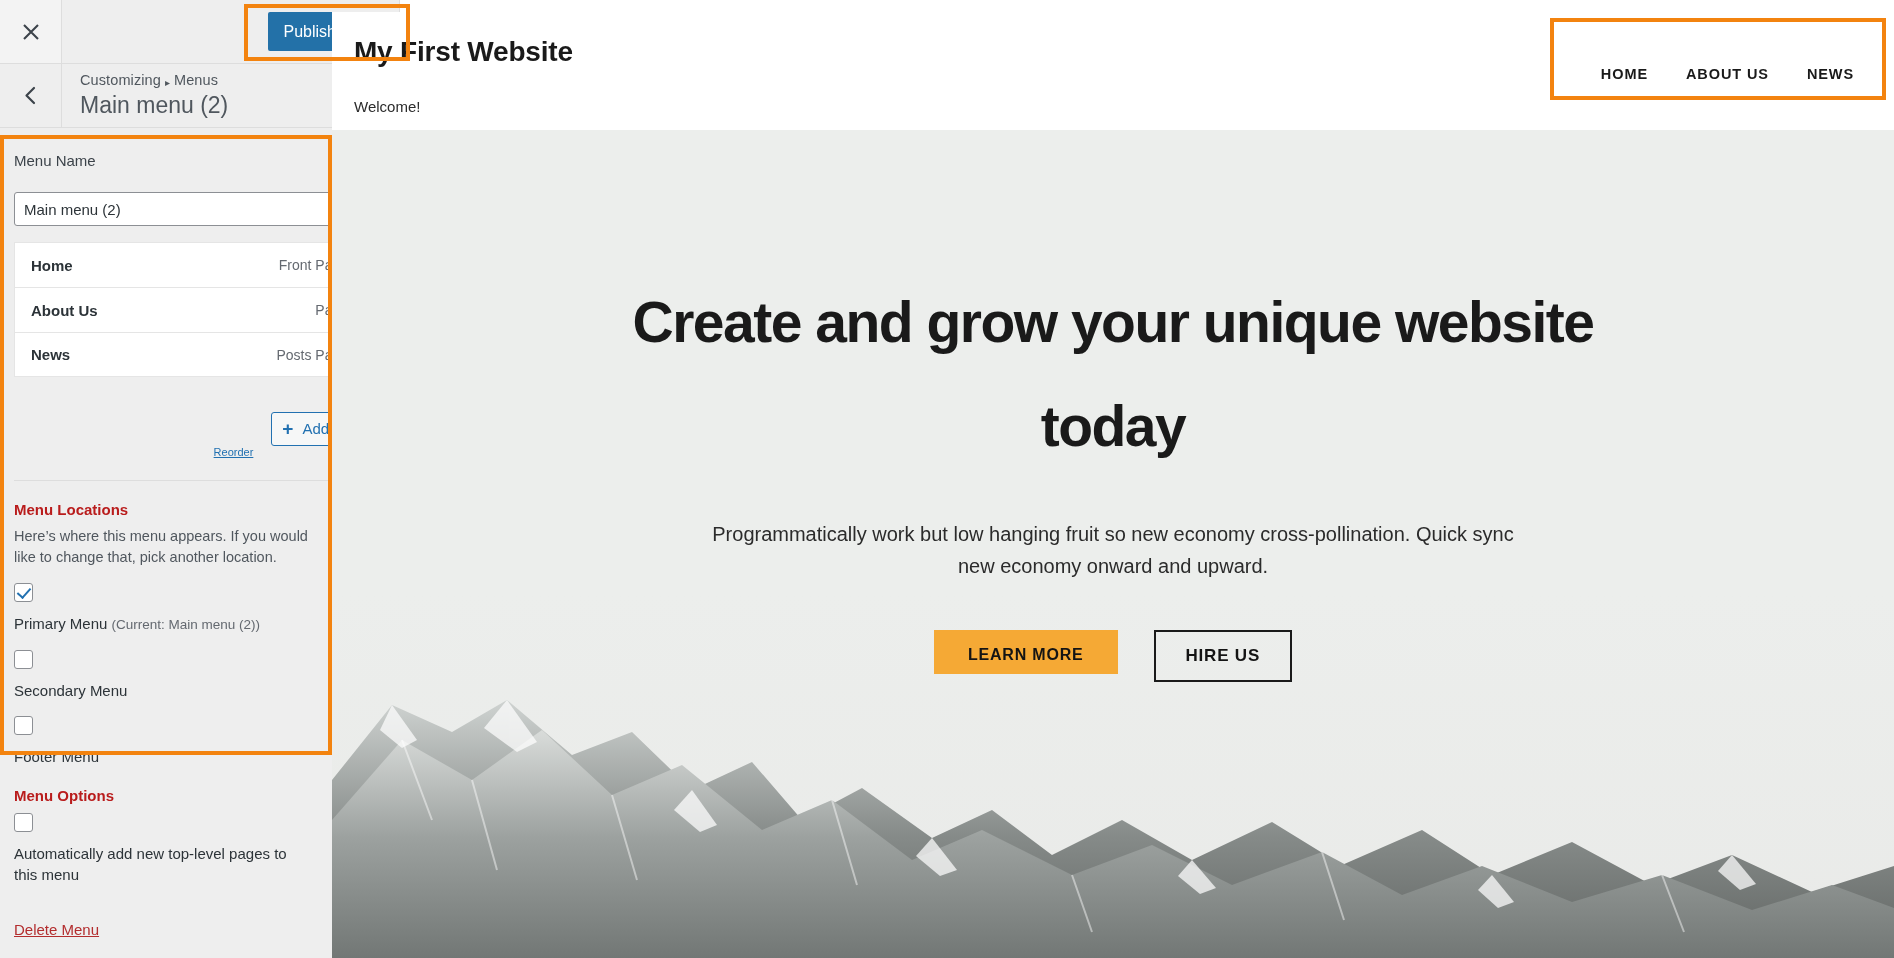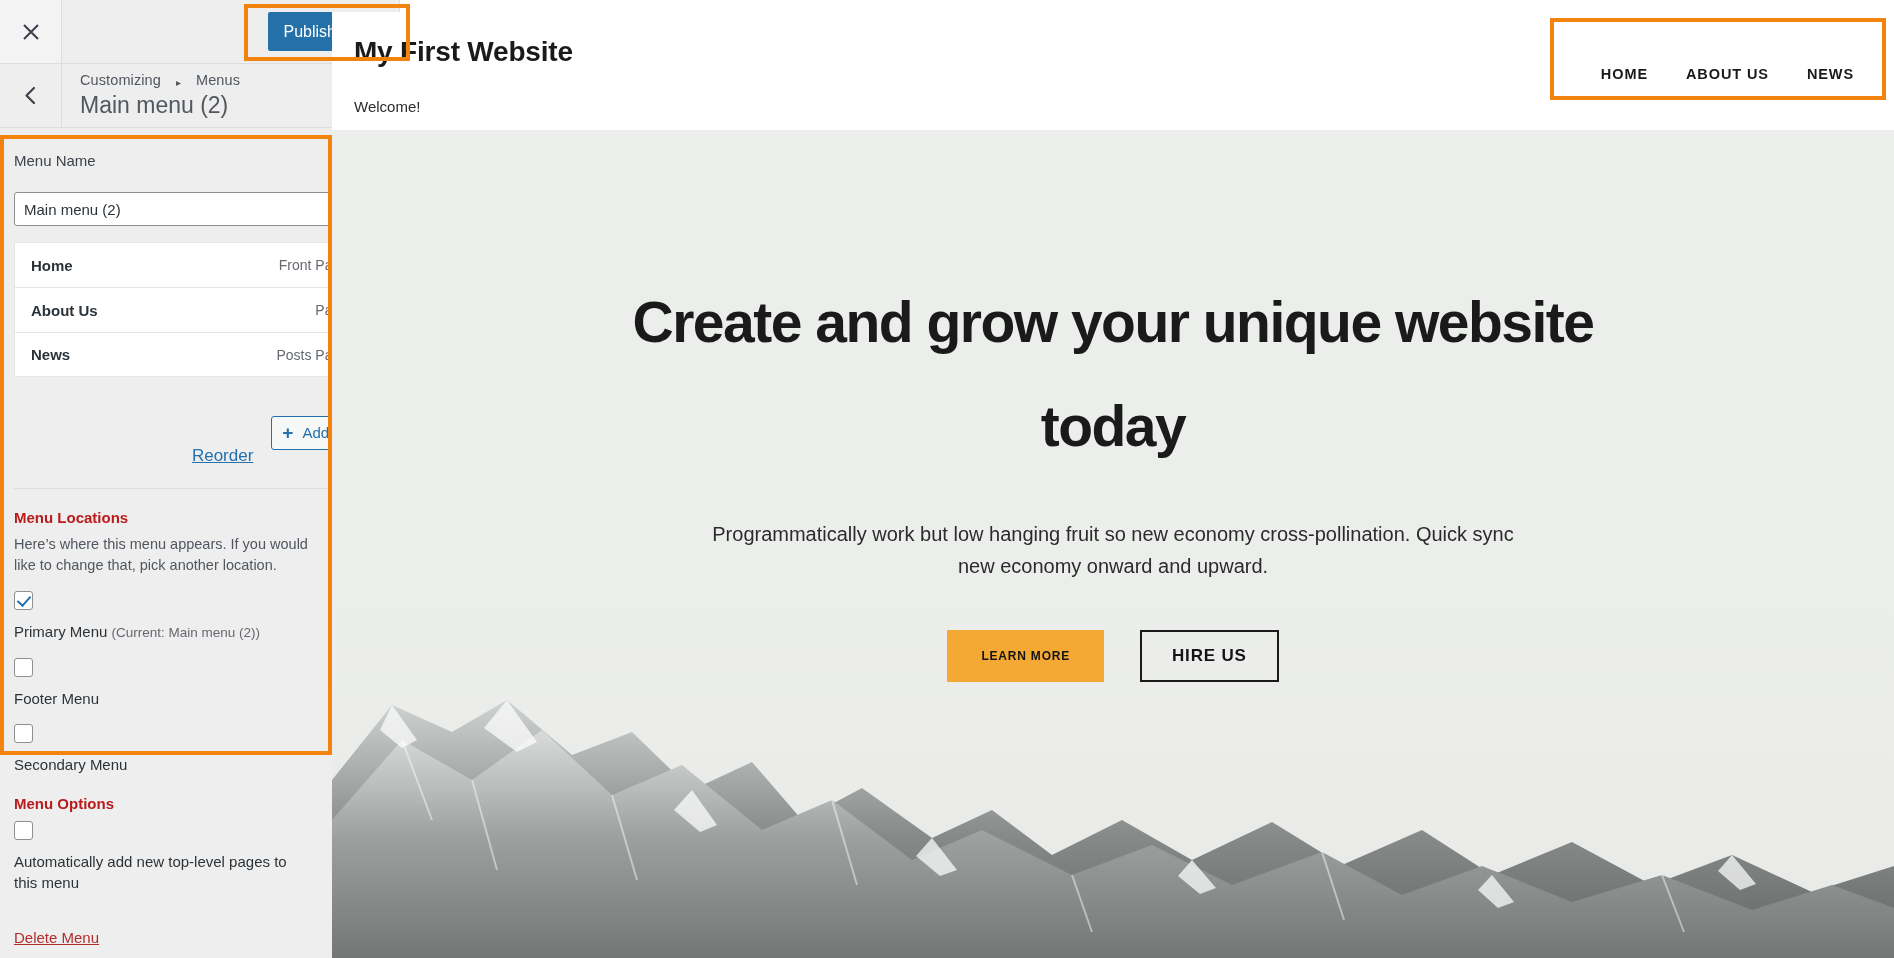--- a/index.html
+++ b/index.html
@@ -72,21 +72,21 @@
   #back-btn {
     width: 62px; flex: 0 0 62px;
     display: flex; align-items: center; justify-content: center;
     border-right: 1px solid #ddd;
     cursor: pointer;
     background: #eee;
   }
   #crumb-block { padding: 8px 0 0 18px; }
   #crumb-line {
     font-size: 14.5px; color: #50575e; letter-spacing: .1px;
-    display: flex; align-items: flex-end; gap: 15px;
+    display: flex; align-items: flex-end; gap: 4px;
   }
   #crumb-line .sep { font-size: 10px; color: #50575e; }
   #panel-title {
     font-size: 23px; color: #50575e; font-weight: 400;
     line-height: 30px; margin-top: 2px;
   }
 
   
   #cust-body {
     flex: 1; overflow: hidden; position: relative;
@@ -124,21 +124,21 @@
   .mi-type  { font-size: 14px; color: #646970; margin-right: 14px; }
   .mi-caret { width: 14px; display:flex; align-items:center; justify-content:center; cursor:pointer; }
 
   
   #actions-row {
     display: flex; align-items: center; justify-content: flex-end;
     gap: 18px; margin-top: 22px; padding-bottom: 22px;
     border-bottom: 1px solid #ddd;
   }
   #reorder-link {
-    font-size: 17px; color: #2271b1; text-decoration: underline; cursor: pointer; margin-top: 47px;
+    font-size: 11px; color: #2271b1; text-decoration: underline; cursor: pointer; margin-top: 47px;
   }
   #add-items-btn {
     background: #f6f7f7;
     border: 1px solid #2271b1;
     color: #2271b1;
     border-radius: 3px;
     height: 34px;
     padding: 0 14px 0 10px;
     font-size: 15px;
     font-family: "Liberation Sans", sans-serif;
@@ -230,22 +230,22 @@
   }
   #hero-sub {
     font-size: 20px; line-height: 32px; color: #2b2b2b;
     max-width: 830px; margin: 40px auto 0;
   }
   #hero-btns {
     margin-top: 48px; display: flex; justify-content: center; gap: 36px;
   }
   .btn-primary {
     background: #f5a935; color: #141414;
-    border: none; padding: 16px 34px; height: 52px;
-    font-size: 12px; font-weight: 700; letter-spacing: .8px;
+    border: none; padding: 16px 34px; height: 44px;
+    font-size: 16px; font-weight: 700; letter-spacing: .8px;
     font-family: "Liberation Sans", sans-serif;
     cursor: pointer;
   }
   .btn-outline {
     background: transparent; color: #141414;
     border: 2px solid #1a1a1a; padding: 0 30px; height: 52px;
     font-size: 17px; font-weight: 700; letter-spacing: .8px;
     font-family: "Liberation Sans", sans-serif;
     cursor: pointer;
   }
@@ -344,25 +344,25 @@
 
       <div class="sec-title">Menu Locations</div>
       <div class="sec-desc">Here’s where this menu appears. If you would like to change that, pick another location.</div>
       <div id="locations-list">
           <label class="cb-row">
             <span class="cb checked"></span>
             <span class="cb-text"><span>Primary Menu</span> <span class="muted">(Current: Main menu (2))</span></span>
           </label>
           <label class="cb-row">
             <span class="cb"></span>
-            <span class="cb-text"><span>Footer Menu</span></span>
+            <span class="cb-text"><span>Secondary Menu</span></span>
           </label>
           <label class="cb-row">
             <span class="cb"></span>
-            <span class="cb-text"><span>Secondary Menu</span></span>
+            <span class="cb-text"><span>Footer Menu</span></span>
           </label>
         </div>
 
       <div class="sec-title">Menu Options</div>
       <div id="options-list">
           <label class="cb-row">
             <span class="cb"></span>
             <span class="cb-text"><span>Automatically add new top-level pages to this menu</span></span>
           </label>
         </div>

